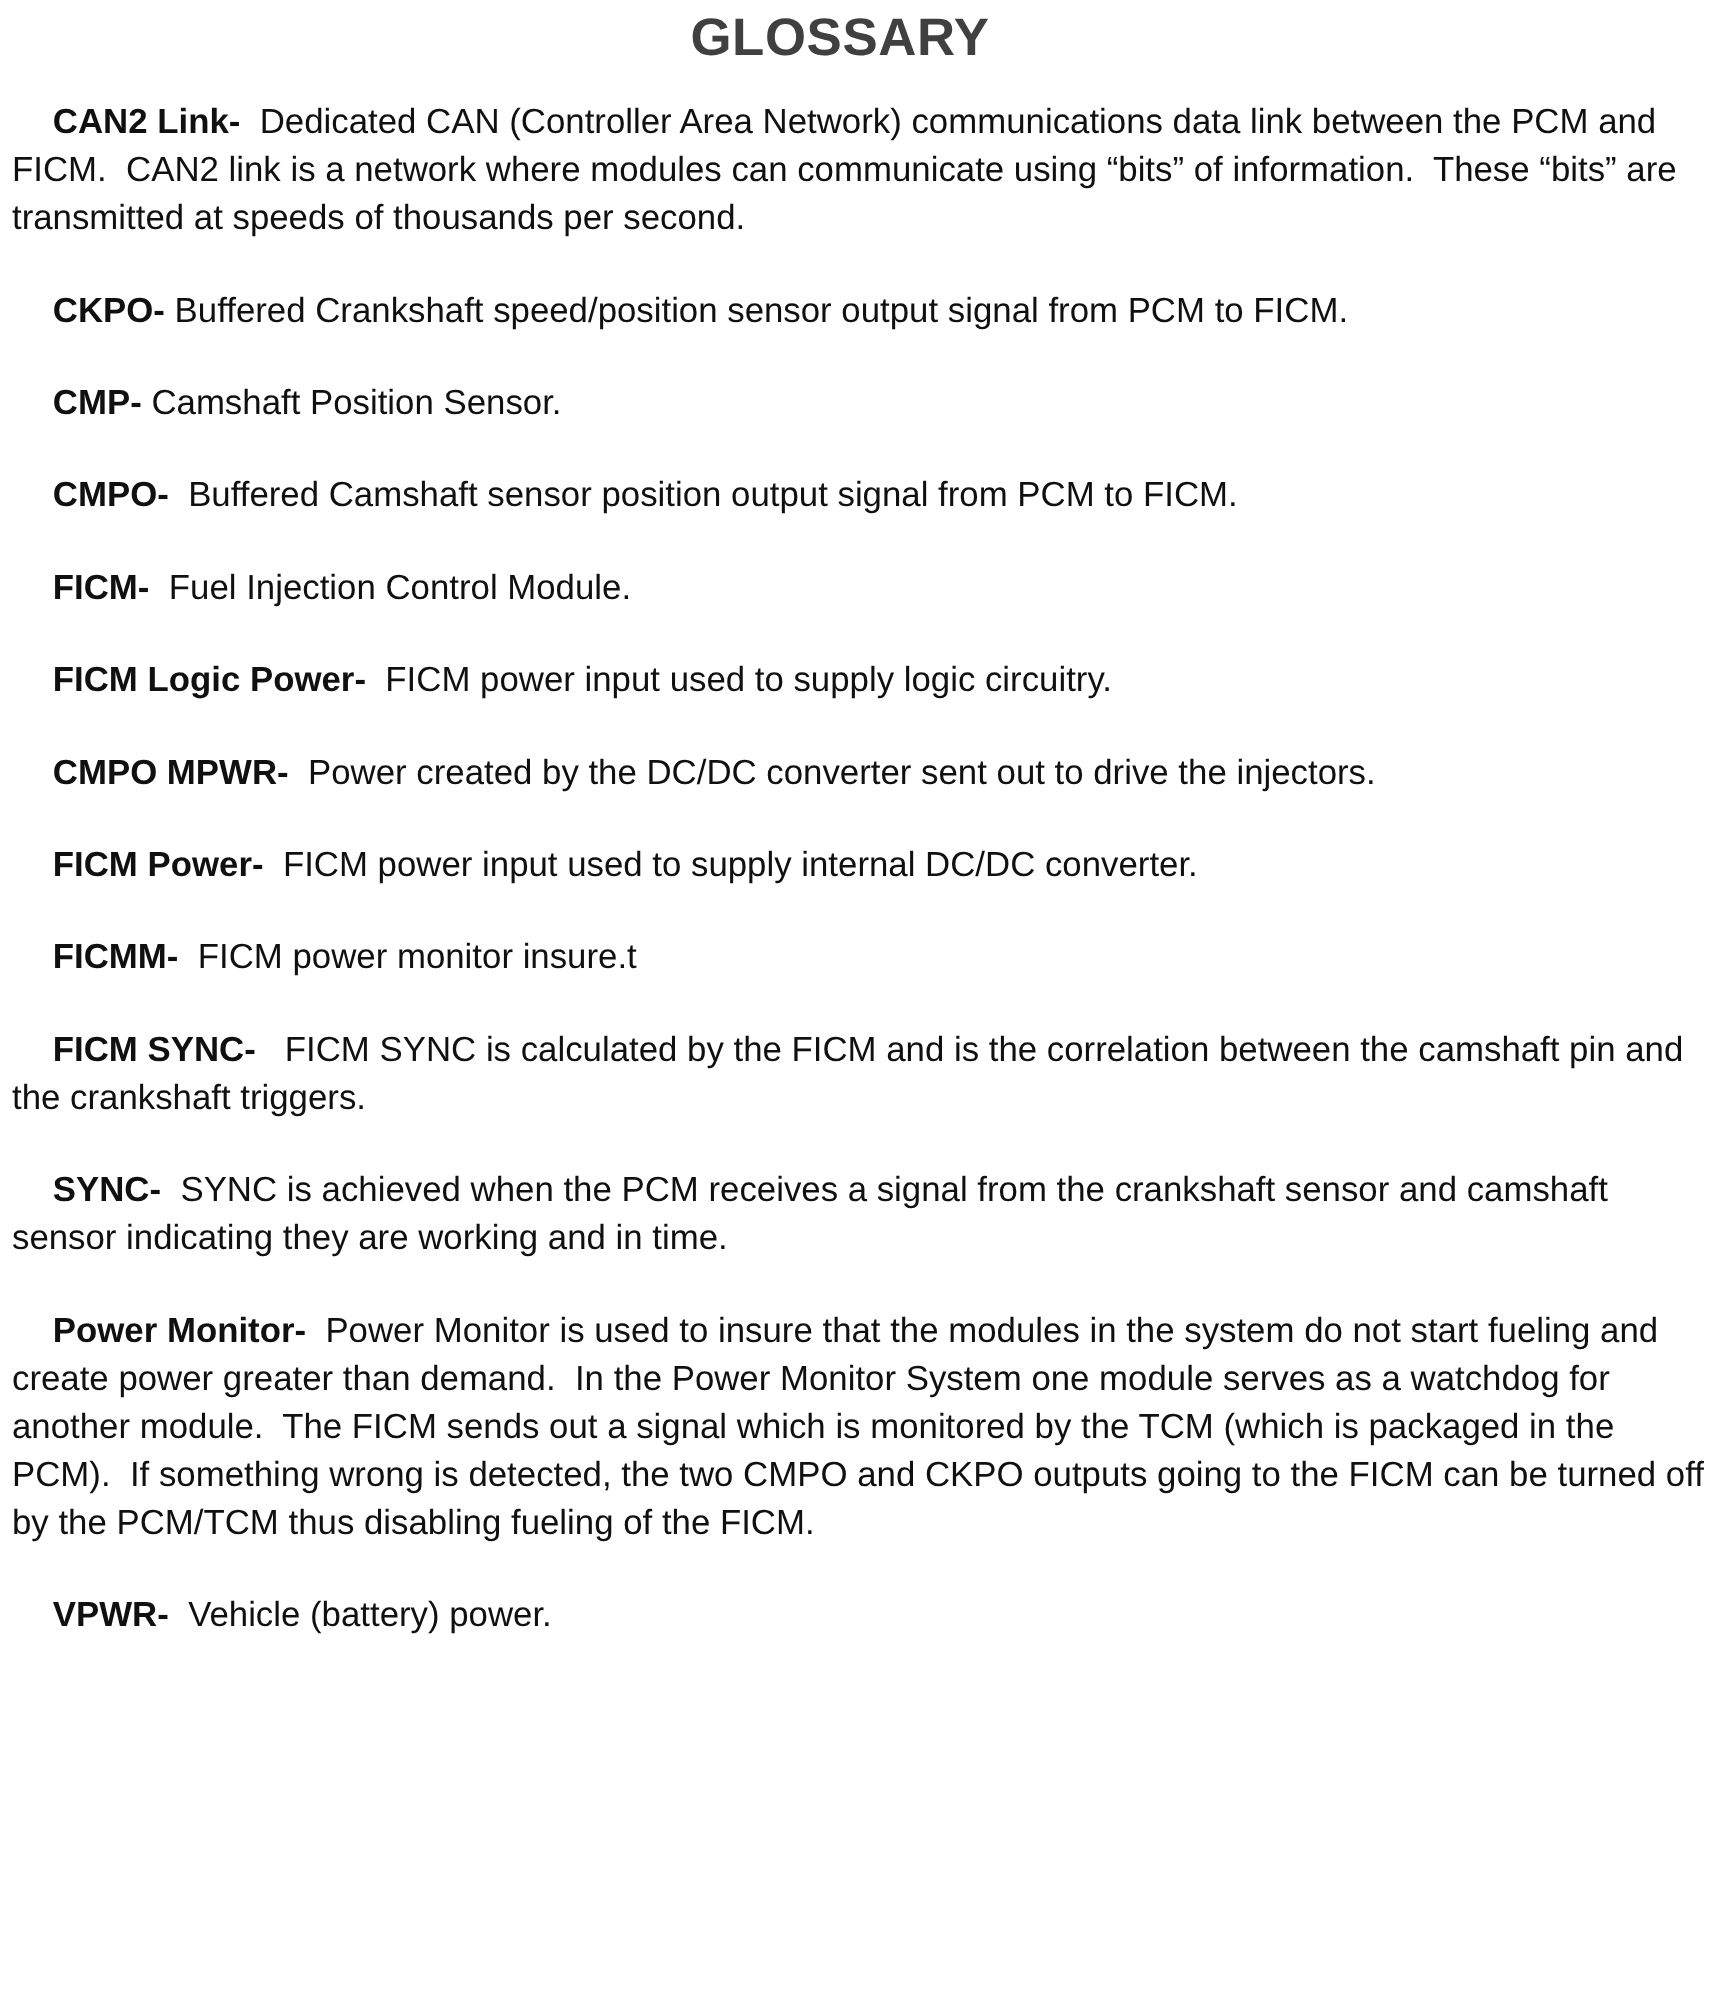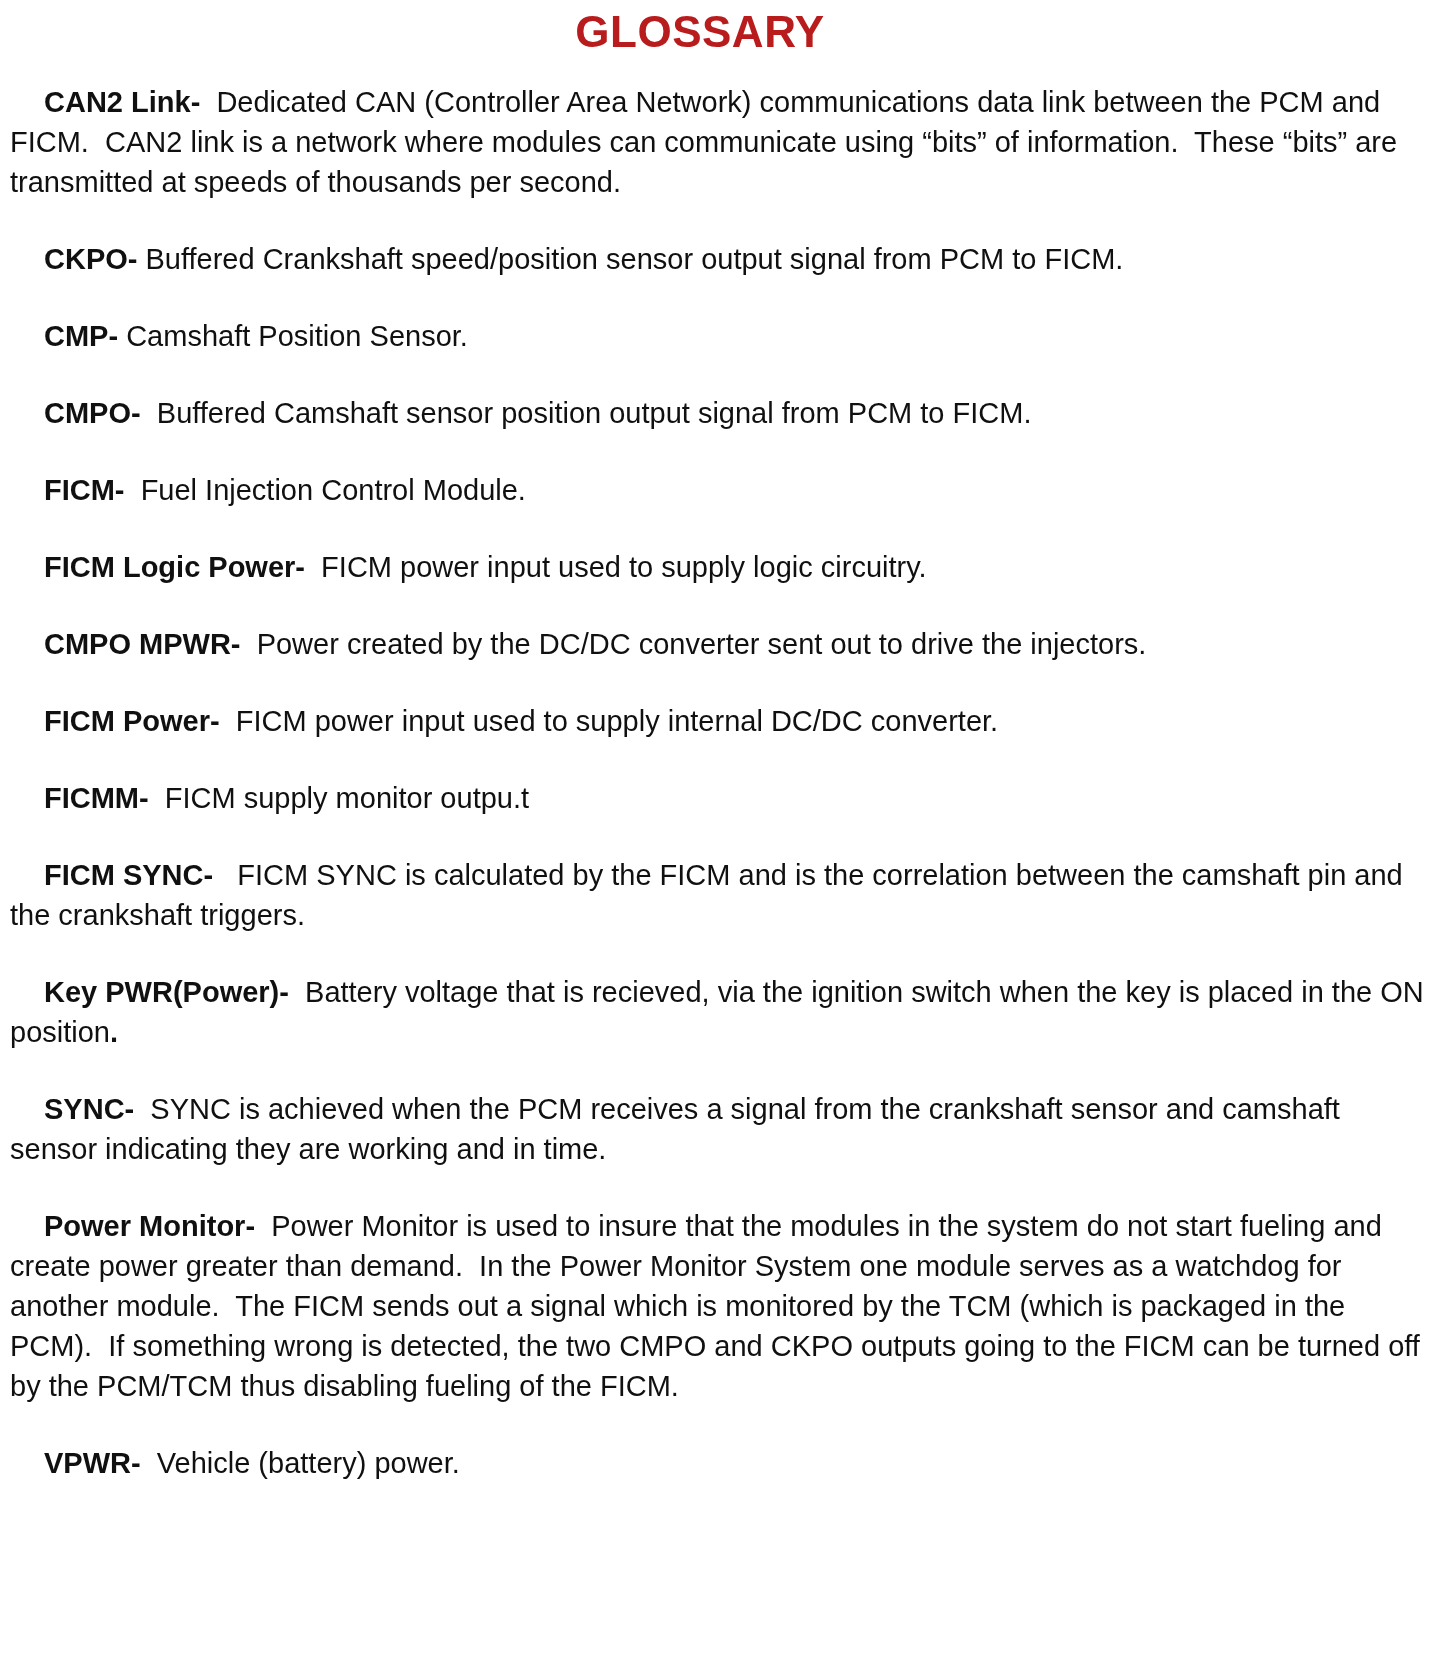--- a/index.html
+++ b/index.html
@@ -36,30 +36,29 @@
     margin-left: 34px;
   }
   .entries p.entry .bold-tail {
     font-weight: bold;
   }
 </style>
 </head>
 <body style="background: rgb(255, 255, 255); color: rgb(16, 16, 16);">
 
 <div class="page">
-  <h1 class="doc-title" style="color: #b91c1c;">GLOSSARY</h1>
+  <h1 class="doc-title" style="color: #404040;">GLOSSARY</h1>
   <div class="entries">
       <p class="entry"><span class="term">CAN2 Link-</span><span class="definition">  Dedicated CAN (Controller Area Network) communications data link between the PCM and FICM.  CAN2 link is a network where modules can communicate using “bits” of information.  These “bits” are transmitted at speeds of thousands per second.</span></p>
       <p class="entry"><span class="term">CKPO-</span><span class="definition"> Buffered Crankshaft speed/position sensor output signal from PCM to FICM.</span></p>
       <p class="entry"><span class="term">CMP-</span><span class="definition"> Camshaft Position Sensor.</span></p>
       <p class="entry"><span class="term">CMPO-</span><span class="definition">  Buffered Camshaft sensor position output signal from PCM to FICM.</span></p>
       <p class="entry"><span class="term">FICM-</span><span class="definition">  Fuel Injection Control Module.</span></p>
       <p class="entry"><span class="term">FICM Logic Power-</span><span class="definition">  FICM power input used to supply logic circuitry.</span></p>
       <p class="entry"><span class="term">CMPO MPWR-</span><span class="definition">  Power created by the DC/DC converter sent out to drive the injectors.</span></p>
       <p class="entry"><span class="term">FICM Power-</span><span class="definition">  FICM power input used to supply internal DC/DC converter.</span></p>
-      <p class="entry"><span class="term">FICMM-</span><span class="definition">  FICM supply monitor outpu.t</span></p>
+      <p class="entry"><span class="term">FICMM-</span><span class="definition">  FICM power monitor insure.t</span></p>
       <p class="entry"><span class="term">FICM SYNC-</span><span class="definition">   FICM SYNC is calculated by the FICM and is the correlation between the camshaft pin and the crankshaft triggers.</span></p>
-      <p class="entry"><span class="term">Key PWR(Power)-</span><span class="definition">  Battery voltage that is recieved, via the ignition switch when the key is placed in the ON position</span><span class="bold-tail">.</span></p>
       <p class="entry"><span class="term">SYNC-</span><span class="definition">  SYNC is achieved when the PCM receives a signal from the crankshaft sensor and camshaft sensor indicating they are working and in time.</span></p>
       <p class="entry"><span class="term">Power Monitor-</span><span class="definition">  Power Monitor is used to insure that the modules in the system do not start fueling and create power greater than demand.  In the Power Monitor System one module serves as a watchdog for another module.  The FICM sends out a signal which is monitored by the TCM (which is packaged in the PCM).  If something wrong is detected, the two CMPO and CKPO outputs going to the FICM can be turned off by the PCM/TCM thus disabling fueling of the FICM.</span></p>
       <p class="entry"><span class="term">VPWR-</span><span class="definition">  Vehicle (battery) power.</span></p>
     </div>
 </div>
 
 </body></html>

